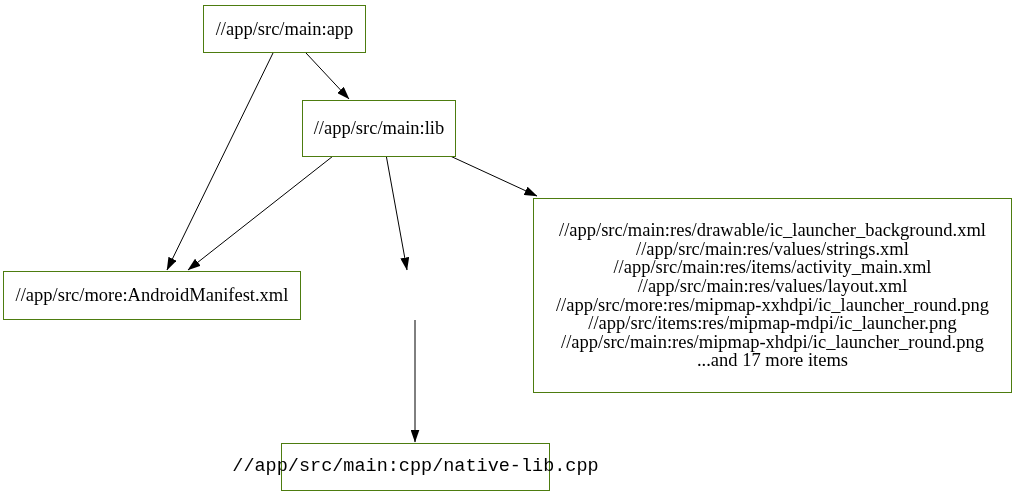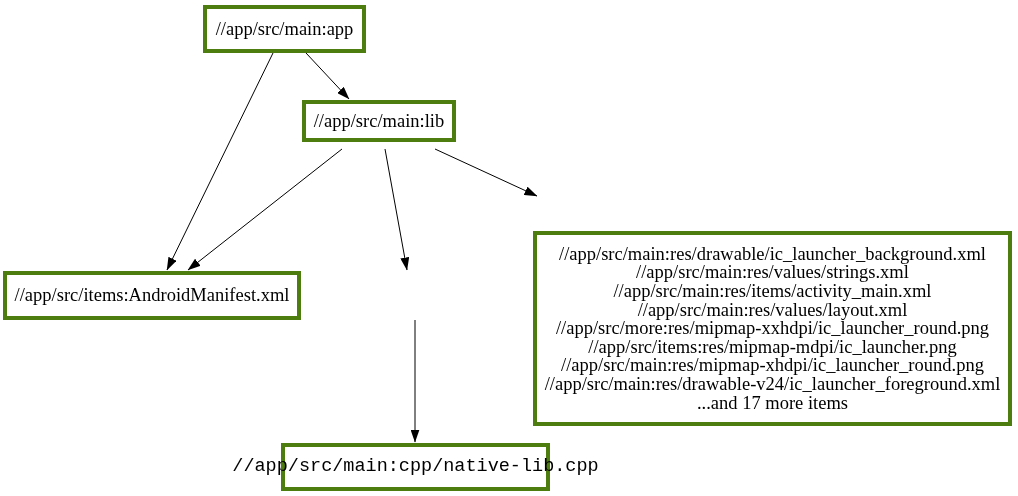--- a/index.html
+++ b/index.html
@@ -20,39 +20,39 @@
     position: absolute;
     left: 0;
     top: 0;
     width: 1018px;
     height: 496px;
   }
   .node {
     position: absolute;
     box-sizing: border-box;
     background: #ffffff;
-    border: 4px solid #4d7c0f;
+    border: 1px solid #4d7c0f;
     display: flex;
     align-items: center;
     justify-content: center;
     text-align: center;
     font-size: 18.5px;
     line-height: 1;
     white-space: nowrap;
   }
   .node.multi .lines div {
     line-height: 18.6px;
     white-space: nowrap;
   }
   
   #node-app        { left: 203px; top: 5px;   width: 163px; height: 48px; }
-  #node-lib        { left: 302px; top: 100px; width: 154px; height: 42px; }
+  #node-lib        { left: 302px; top: 100px; width: 154px; height: 57px; }
   #node-manifest   { left: 3px;   top: 271px; width: 298px; height: 49px; }
   #node-jni-lib    { left: 325px; top: 271px; width: 183px; height: 49px; }
-  #node-resources  { left: 533px; top: 198px; width: 479px; height: 195px; margin-top: 33px; }
+  #node-resources  { left: 533px; top: 198px; width: 479px; height: 195px; }
   #node-native-lib { left: 281px; top: 443px; width: 269px; height: 48px; font-family: Liberation Mono, monospace; }
 </style>
 </head>
 <body>
 
 <div id="canvas">
 
   <svg id="edges" width="1018" height="496" viewBox="0 0 1018 496" xmlns="http://www.w3.org/2000/svg">
     <defs>
       <marker id="arrow" markerUnits="userSpaceOnUse" markerWidth="13" markerHeight="9" refX="12.5" refY="4.5" orient="auto">
@@ -64,32 +64,31 @@
     <line x1="342" y1="149" x2="188" y2="270" stroke="#000000" stroke-width="1" marker-end="url(#arrow)"></line>
     <line x1="385" y1="149" x2="407" y2="270" stroke="#000000" stroke-width="1" marker-end="url(#arrow)"></line>
     <line x1="435" y1="149" x2="537" y2="196" stroke="#000000" stroke-width="1" marker-end="url(#arrow)"></line>
     <line x1="415" y1="320" x2="415" y2="442" stroke="#000000" stroke-width="1" marker-end="url(#arrow)"></line>
   </svg>
 
   <div class="node" id="node-app">//app/src/main:app</div>
 
   <div class="node" id="node-lib">//app/src/main:lib</div>
 
-  <div class="node" id="node-manifest">//app/src/items:AndroidManifest.xml</div>
+  <div class="node" id="node-manifest">//app/src/more:AndroidManifest.xml</div>
 
 
   <div class="node multi" id="node-resources">
     <div class="lines">
       <div>//app/src/main:res/drawable/ic_launcher_background.xml</div>
       <div>//app/src/main:res/values/strings.xml</div>
       <div>//app/src/main:res/items/activity_main.xml</div>
       <div>//app/src/main:res/values/layout.xml</div>
       <div>//app/src/more:res/mipmap-xxhdpi/ic_launcher_round.png</div>
       <div>//app/src/items:res/mipmap-mdpi/ic_launcher.png</div>
       <div>//app/src/main:res/mipmap-xhdpi/ic_launcher_round.png</div>
-      <div>//app/src/main:res/drawable-v24/ic_launcher_foreground.xml</div>
       <div>...and 17 more items</div>
     </div>
   </div>
 
   <div class="node" id="node-native-lib">//app/src/main:cpp/native-lib.cpp</div>
 
 </div>
 
 </body></html>

